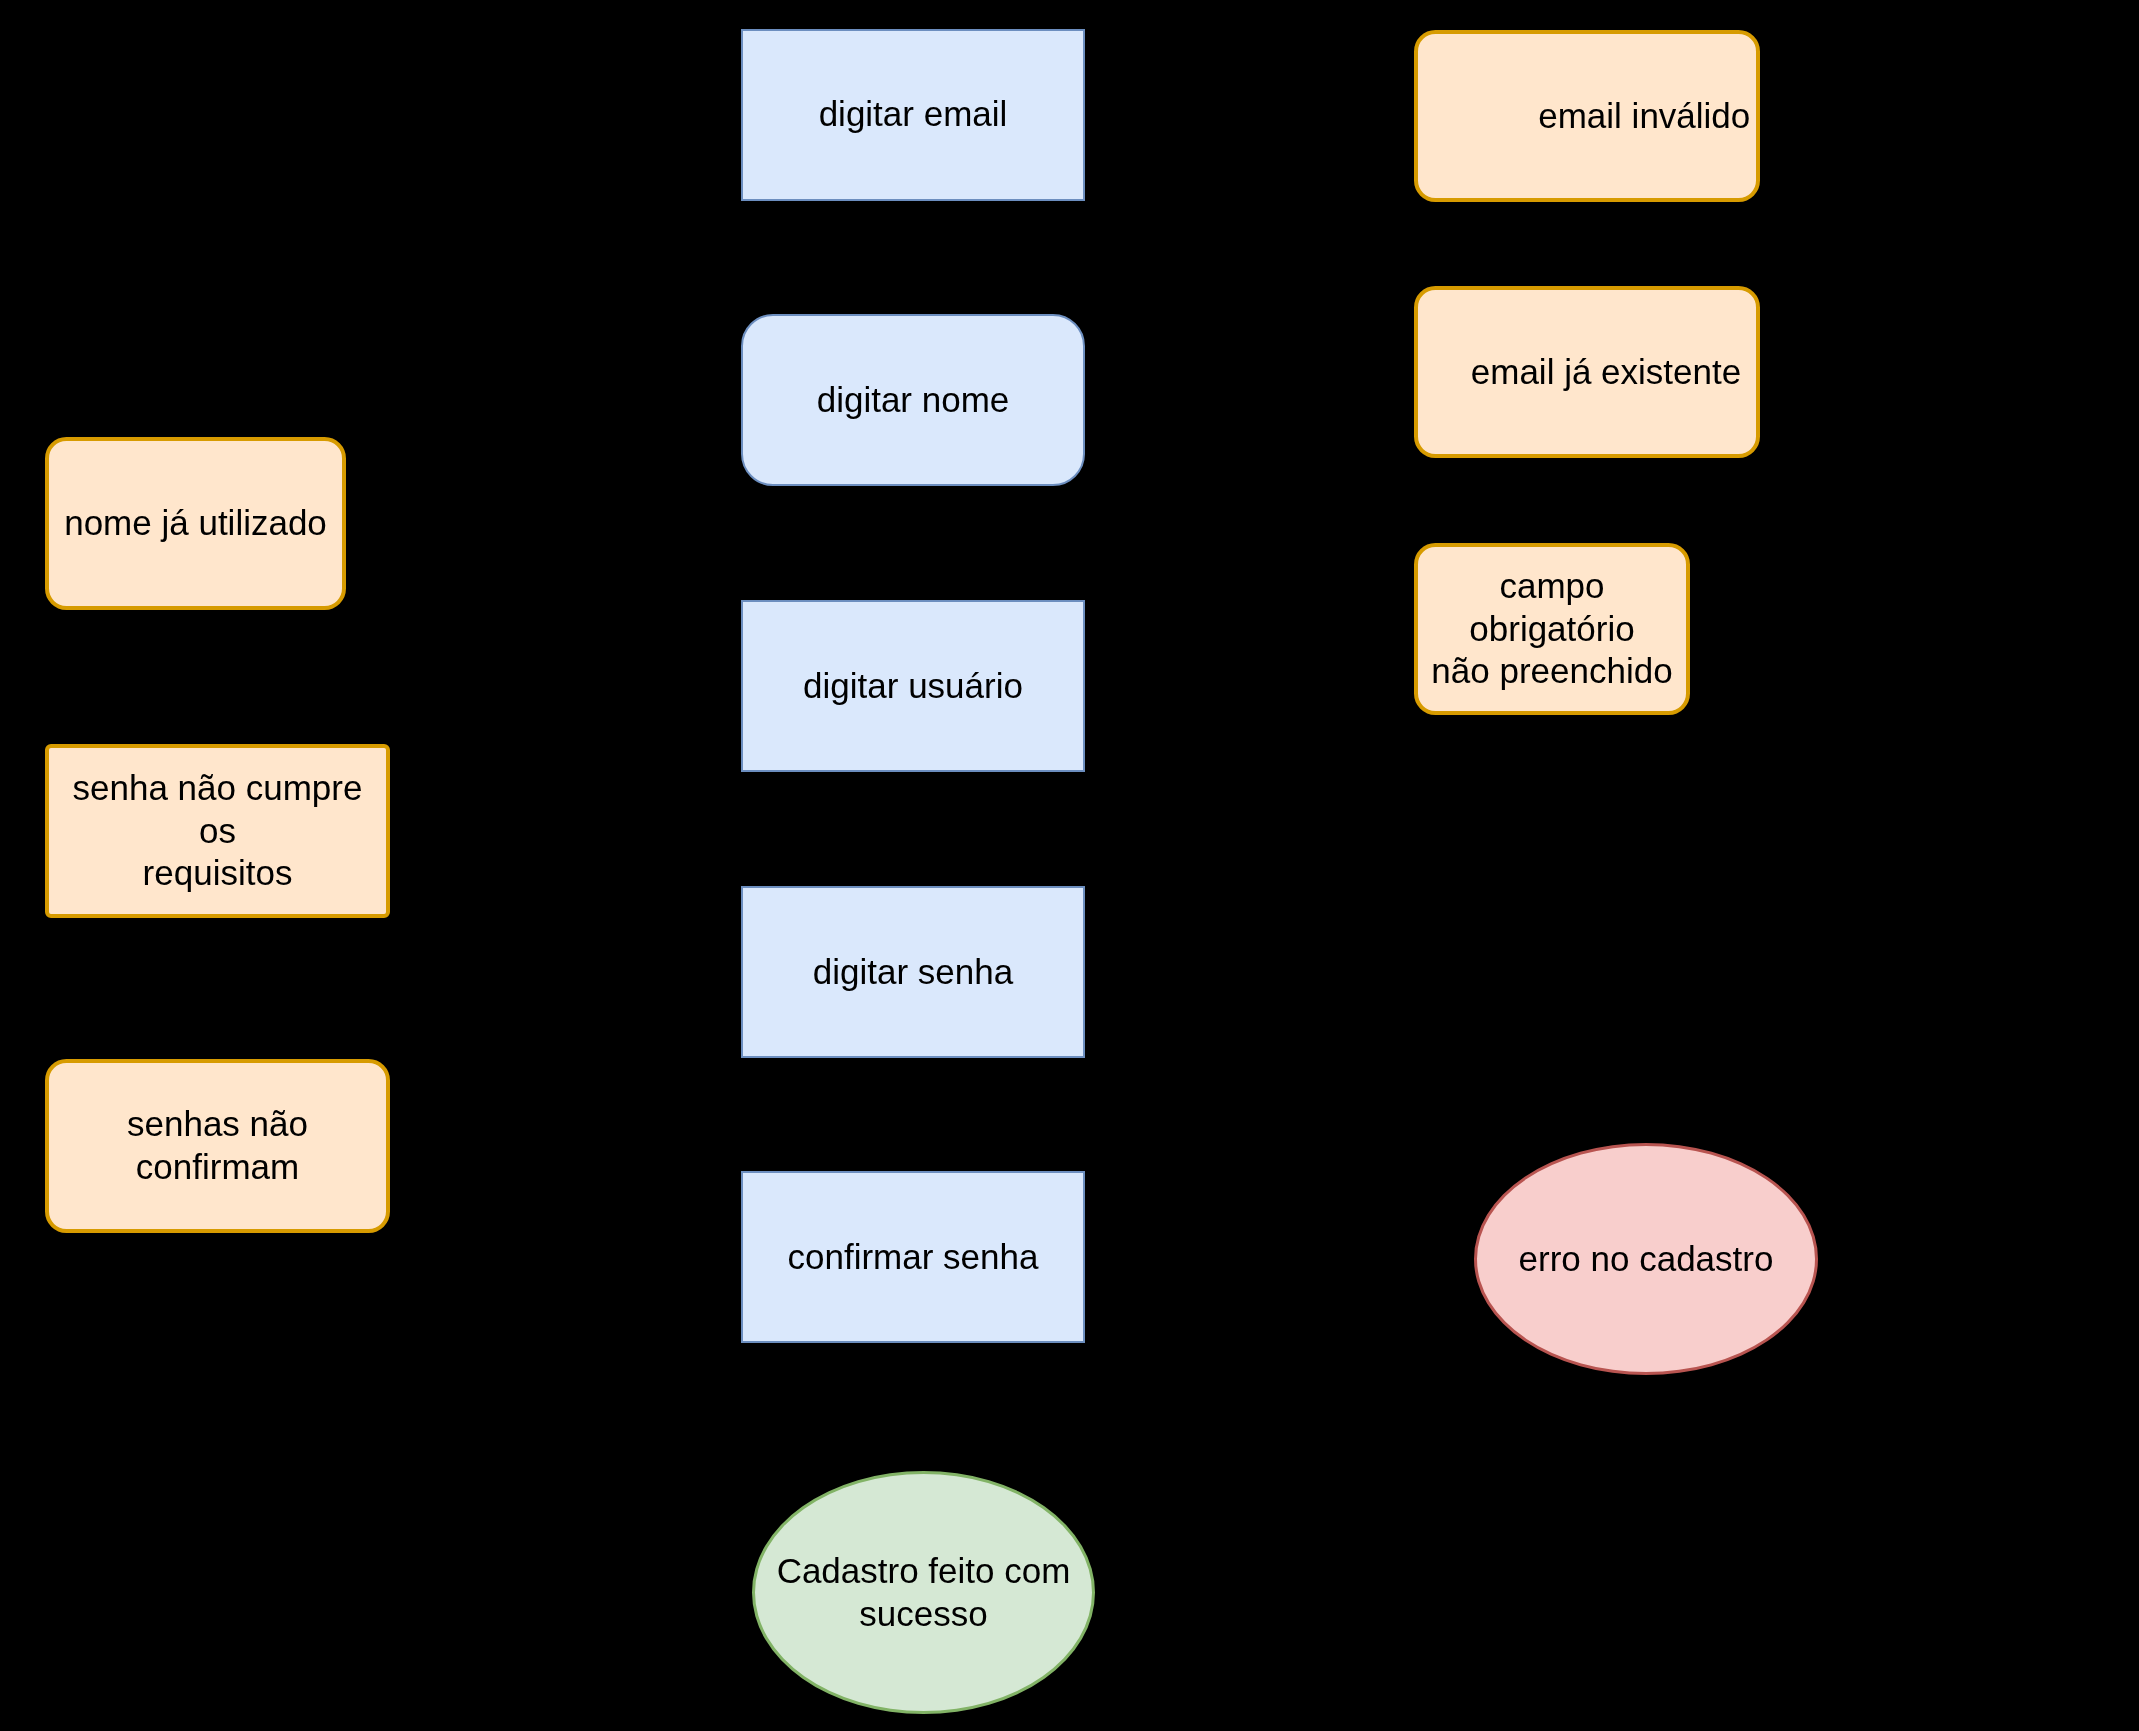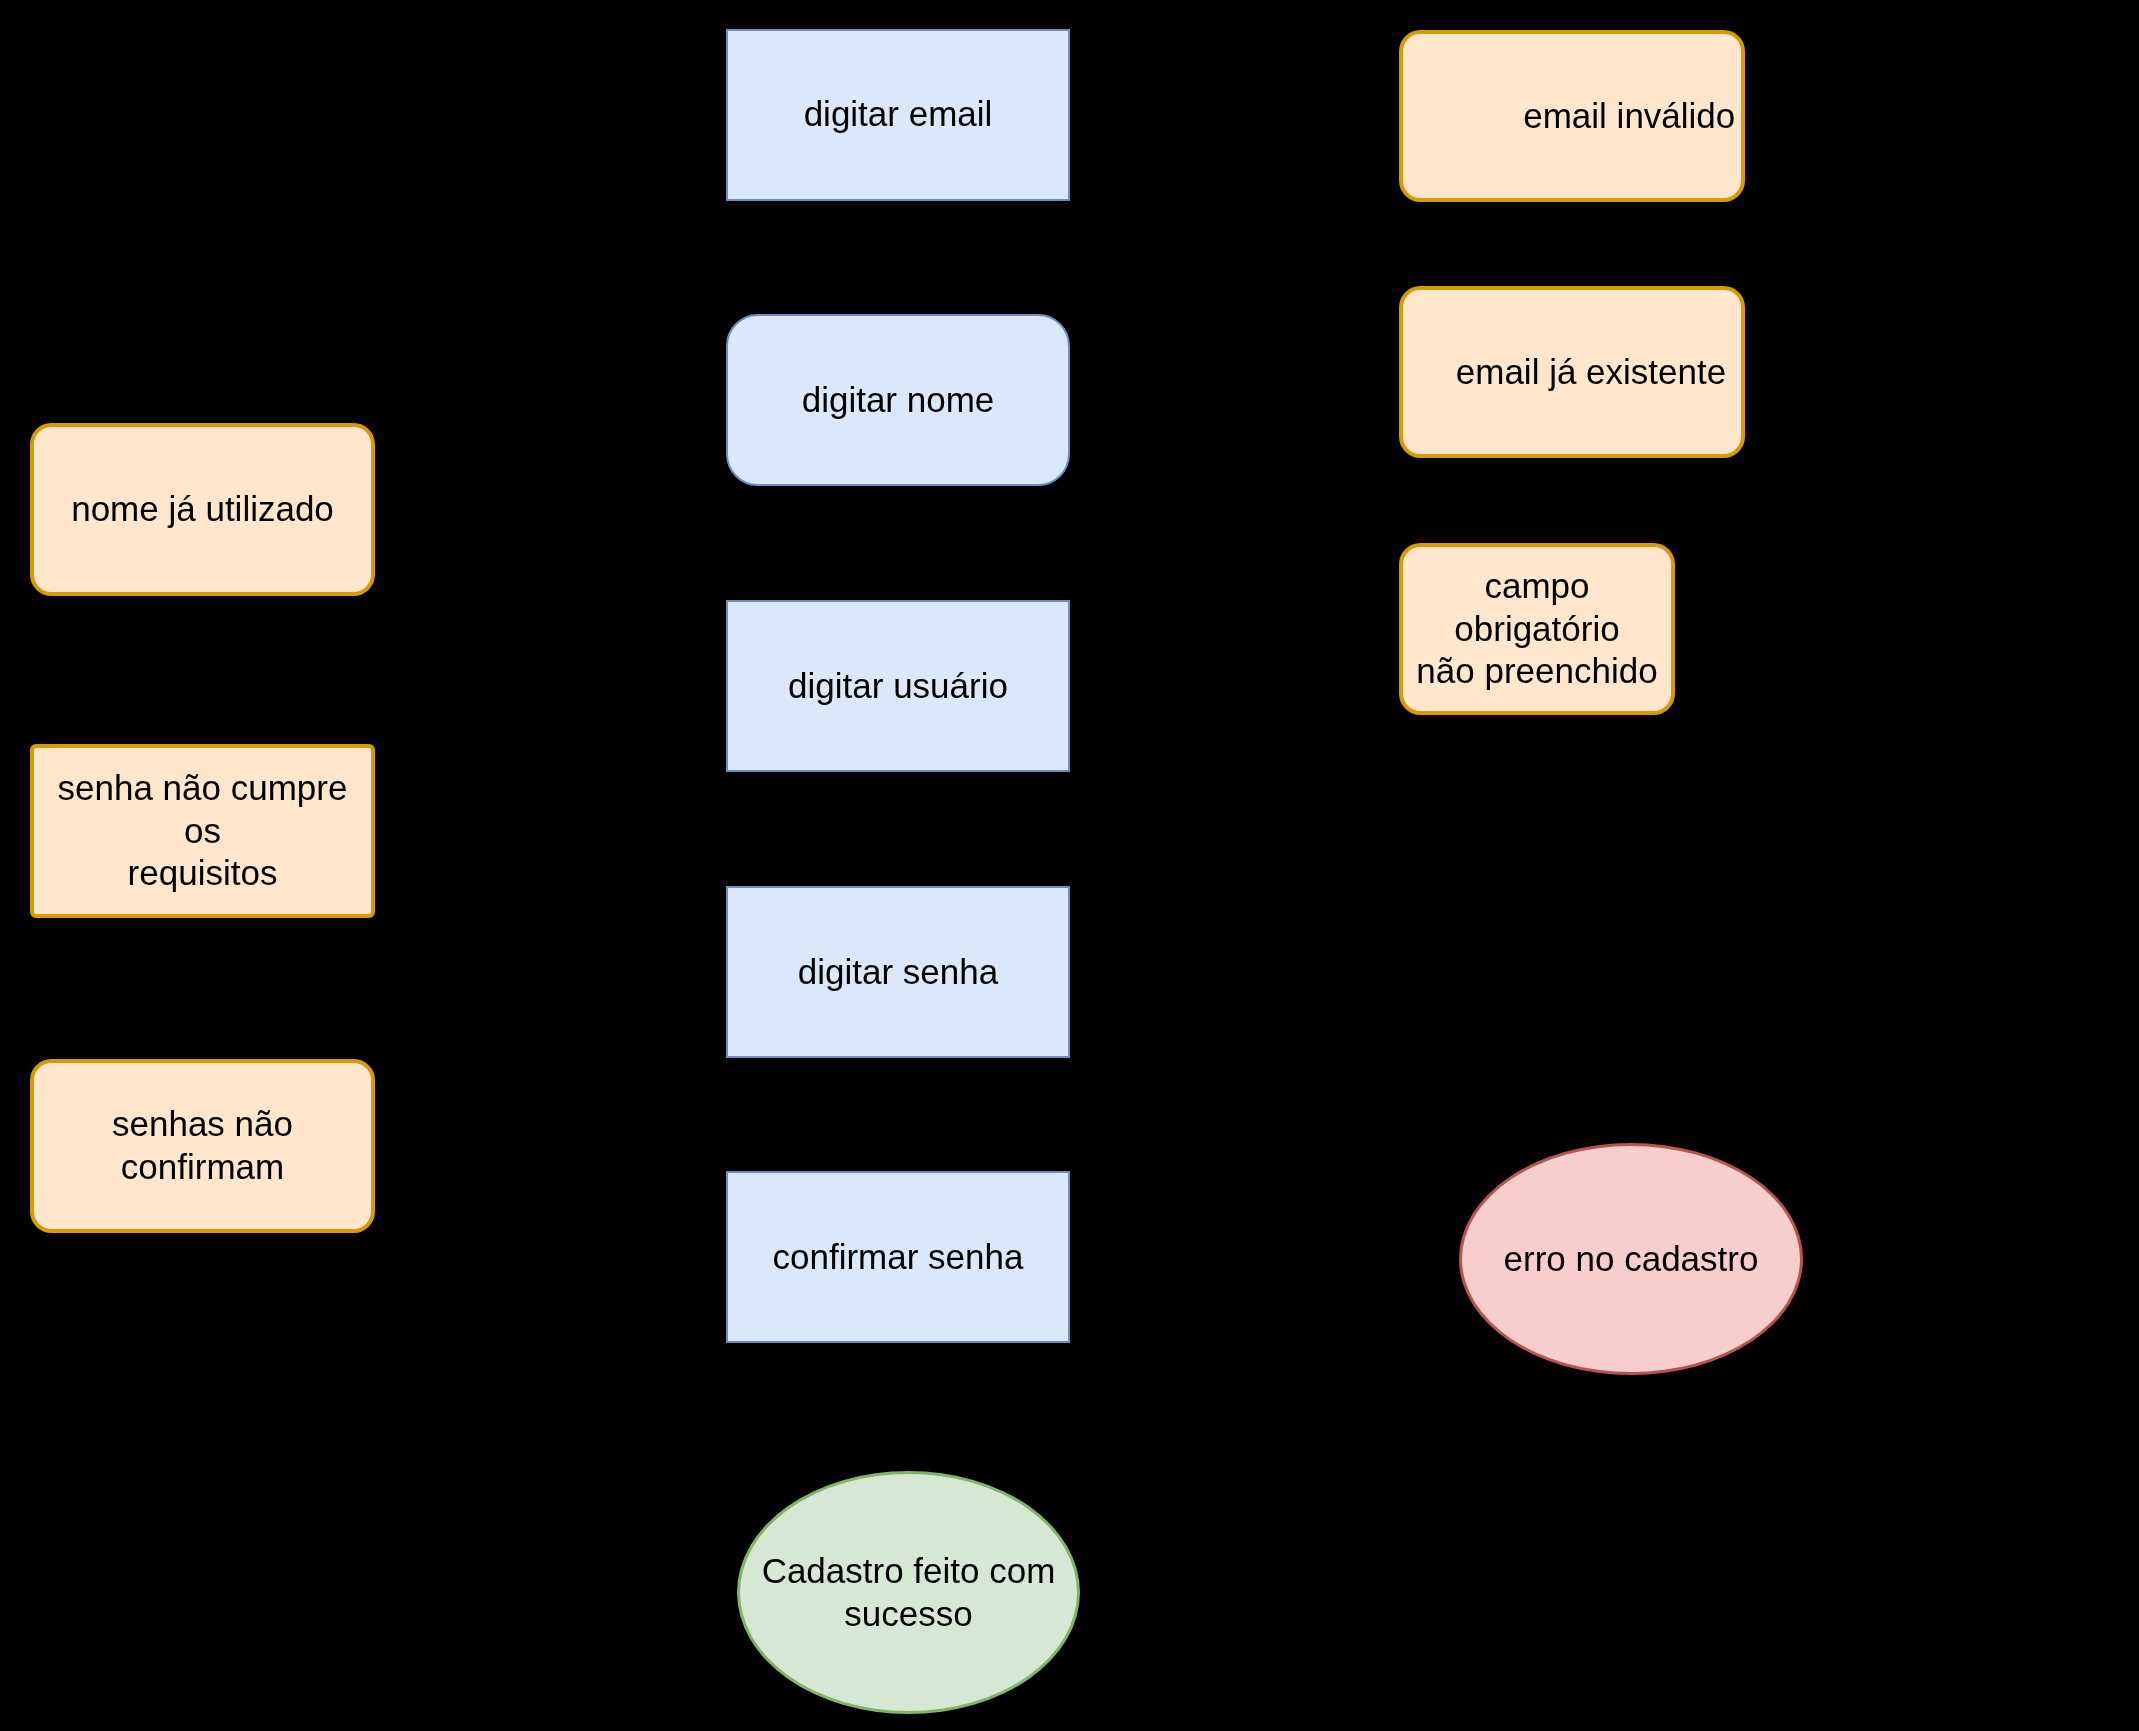--- a/index.html
+++ b/index.html
@@ -17,20 +17,21 @@
   }
   .node {
     position: absolute;
     box-sizing: border-box;
     display: flex;
     align-items: center;
     justify-content: center;
     text-align: center;
     color: #000000;
     line-height: 1.22;
+    margin-left: 15px;
   }
   .node .label {
     display: block;
     width: 100%;
     padding: 0 5.7px;
     box-sizing: border-box;
     white-space: pre-line;
   }
   
   .proc {
@@ -106,21 +107,21 @@
   </div>
 
   <div class="node proc" style="left:726px; top:886px; width:344px; height:172px;">
     <span class="label">digitar senha</span>
   </div>
 
   <div class="node proc" style="left:726px; top:1171px; width:344px; height:172px;">
     <span class="label">confirmar senha</span>
   </div>
 
-  <div class="node msg" style="left:30px; top:423px; width:345px; height:173px;">
+  <div class="node msg" style="left:30px; top:437px; width:301px; height:173px;">
     <span class="label">nome já utilizado</span>
   </div>
 
   <div class="node msg" style="left:30px; top:744px; width:345px; height:174px;border-radius:6px;">
     <span class="label">senha não cumpre os
 requisitos</span>
   </div>
 
   <div class="node msg" style="left:30px; top:1059px; width:345px; height:174px;">
     <span class="label">senhas não

